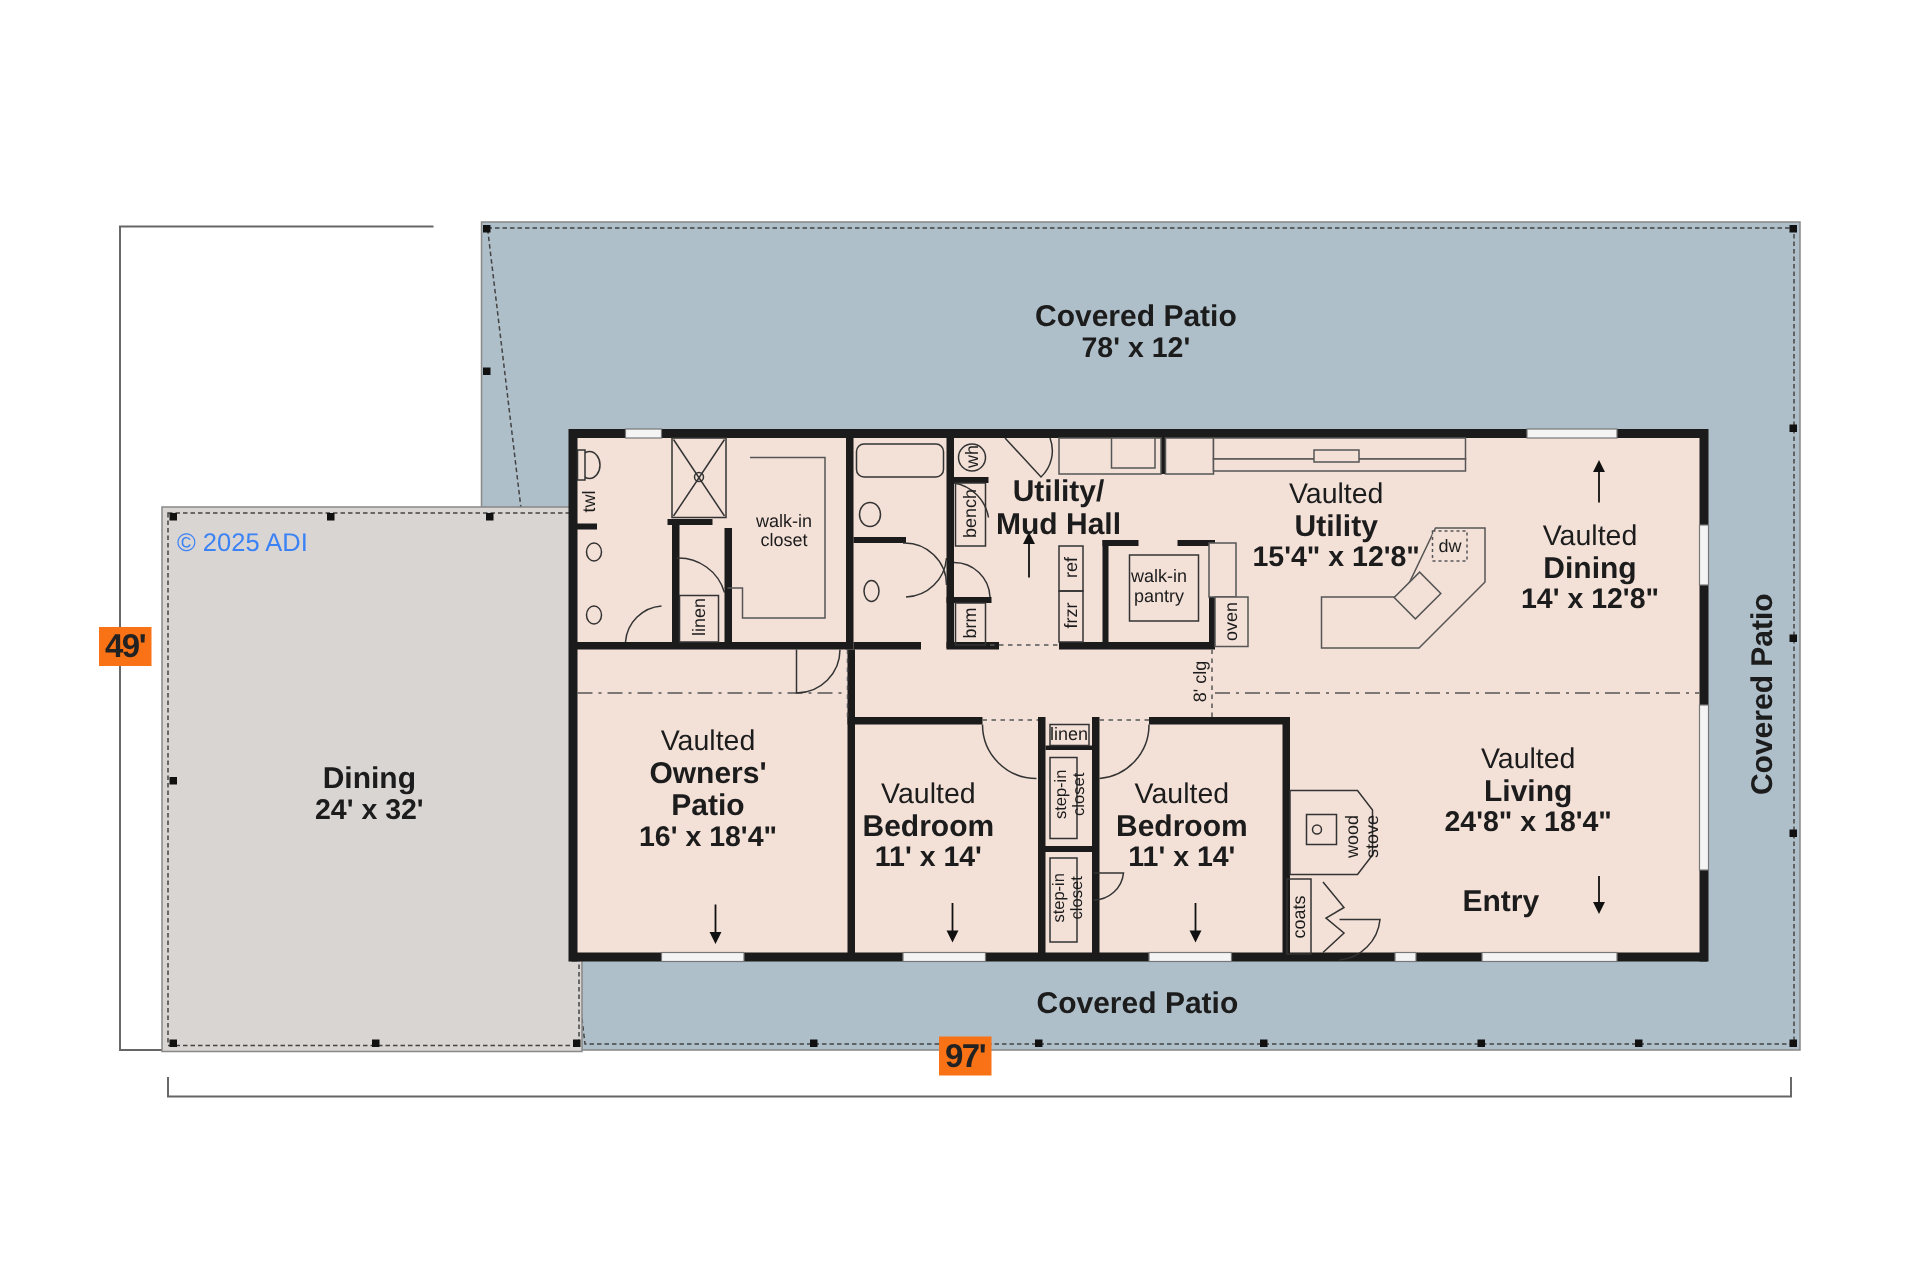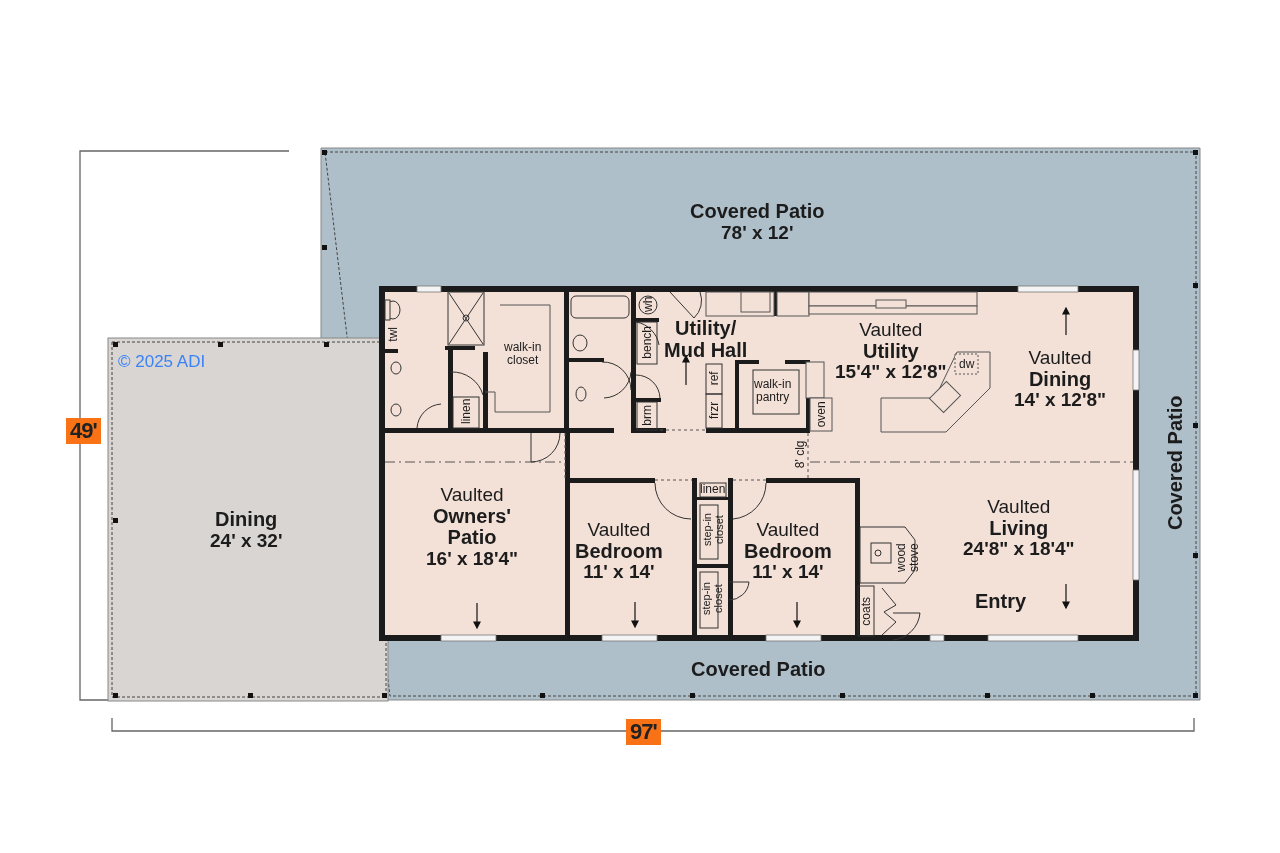--- a/index.html
+++ b/index.html
@@ -211,21 +211,21 @@
     <line x1="635" y1="602" x2="635" y2="623"></line>
       <polygon points="632,621 638,621 635,627"></polygon>
     <line x1="797" y1="602" x2="797" y2="623"></line>
       <polygon points="794,621 800,621 797,627"></polygon>
     <line x1="1066" y1="584" x2="1066" y2="604"></line>
       <polygon points="1063,602 1069,602 1066,608"></polygon>
   </g>
 </svg>
 
 <div class="dimlabel" style="left:66px; top:418px;">49'</div>
-<div class="dimlabel" style="left:626px; top:719px;">97'</div>
+<div class="dimlabel" style="left:626px; top:691px;">97'</div>
 
 <div class="copyright" style="left:118px; top:352px;">© 2025 ADI</div>
 
 <div class="lbl" style="left:690px; top:201px;">
   <span class="bold">Covered Patio</span>
   <span class="dim">78' x 12'</span>
 </div>
 <div class="lbl" style="left:691px; top:659px;">
   <span class="bold">Covered Patio</span>
 </div>

